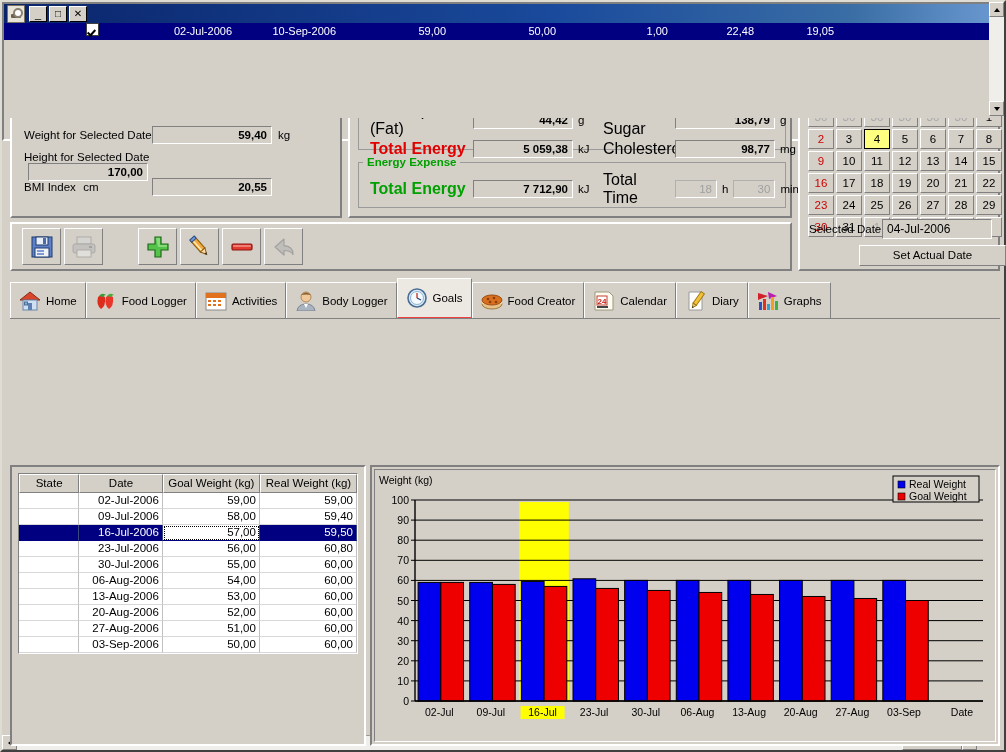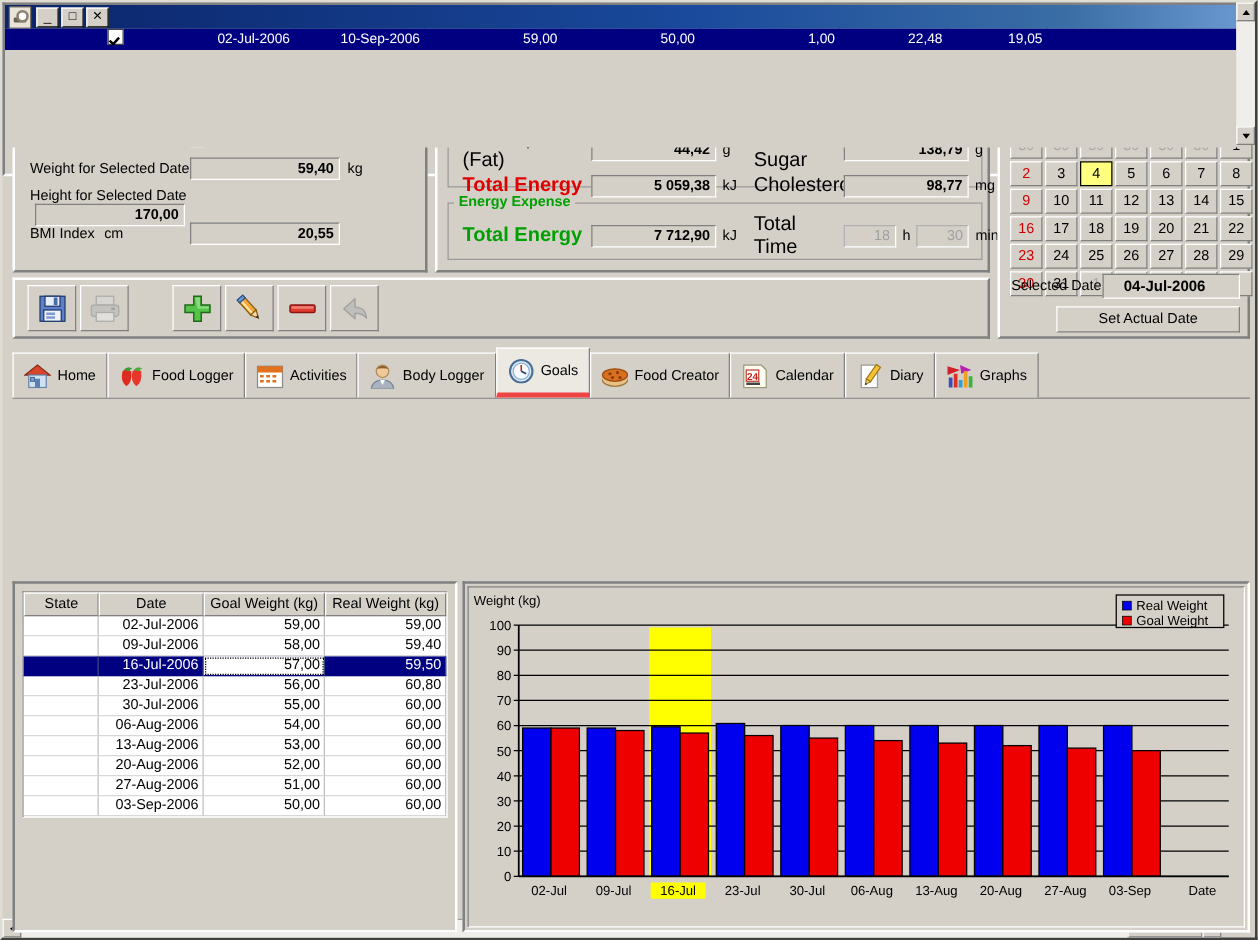--- a/index.html
+++ b/index.html
@@ -87,42 +87,42 @@
   .cell{width:26px;height:20px;margin:1px;box-sizing:border-box;
     background:#d4d0c8;border:1px solid;border-color:#fff #808080 #808080 #fff;
     font-size:11.5px;text-align:center;line-height:18px;cursor:default;}
   .cell.hdr{font-weight:normal;background:#d4d0c8;}
   .cell.dim{color:#a8a8a8;}
   .cell.sun{color:#cc0000;}
   .cell.sel{background:#ffff80;border:1px solid #000;}
   #cal-sd-label{position:absolute;left:9px;top:172px;font-size:11.5px;}
   #cal-sd-box{position:absolute;left:82px;top:168px;width:110px;height:20px;background:#d4d0c8;
     border:1px solid;border-color:#808080 #fff #fff #808080;box-sizing:border-box;
-    font-weight:bold;font-size:12px;line-height:18px;padding-left:16px;}
-  #cal-btn{position:absolute;left:45px;top:194px;width:147px;height:21px;background:#d4d0c8;
+    font-weight:normal;font-size:12px;line-height:18px;padding-left:4px;}
+  #cal-btn{position:absolute;left:59px;top:194px;width:147px;height:21px;background:#d4d0c8;
     border:1px solid;border-color:#fff #808080 #808080 #fff;box-sizing:border-box;
     font-size:11.5px;text-align:center;line-height:19px;cursor:default;}
 
   
   #toolbarpanel{left:8px;top:220px;width:782px;height:49px;}
   .tbgroup{position:absolute;top:4px;display:flex;gap:3px;}
   .tbbtn{width:39px;height:37px;background:#d4d0c8;box-sizing:border-box;
     border:1px solid;border-color:#fff #808080 #808080 #fff;
     display:flex;align-items:center;justify-content:center;cursor:default;}
   .tbbtn svg{display:block;}
 
   
   #tabstrip{position:absolute;left:8px;top:277px;width:990px;height:40px;
     background:#d4d0c8;display:flex;align-items:flex-end;box-sizing:border-box;
     border-bottom:1px solid #808080;}
   .tab{height:36px;display:flex;align-items:center;gap:5px;padding:0 8px;
     background:#d4d0c8;box-sizing:border-box;
     border-left:1px solid #fff;border-top:1px solid #fff;border-right:1px solid #808080;
     font-size:11.5px;cursor:default;position:relative;}
-  .tab.active{background:#ece9e2;height:40px;border-bottom:4px solid #ef4444;z-index:2;text-align:center;}
+  .tab.active{background:#ece9e2;height:40px;border-bottom:1px solid #ef4444;z-index:2;text-align:center;}
   .tab svg,.tab .gi{display:block;flex:none;}
 
   
   #gridpanel{left:8px;top:320px;width:990px;height:135px;border:2px solid;
     border-color:#808080 #fff #fff #808080;background:#d4d0c8;}
   #gridhdr{display:flex;height:19px;}
   .gh{background:#d4d0c8;box-sizing:border-box;
     border:1px solid;border-color:#fff #808080 #808080 #fff;
     font-size:11px;text-align:center;line-height:17px;overflow:hidden;white-space:nowrap;}
   #gridrow{display:flex;height:17px;background:#000080;color:#fff;}

